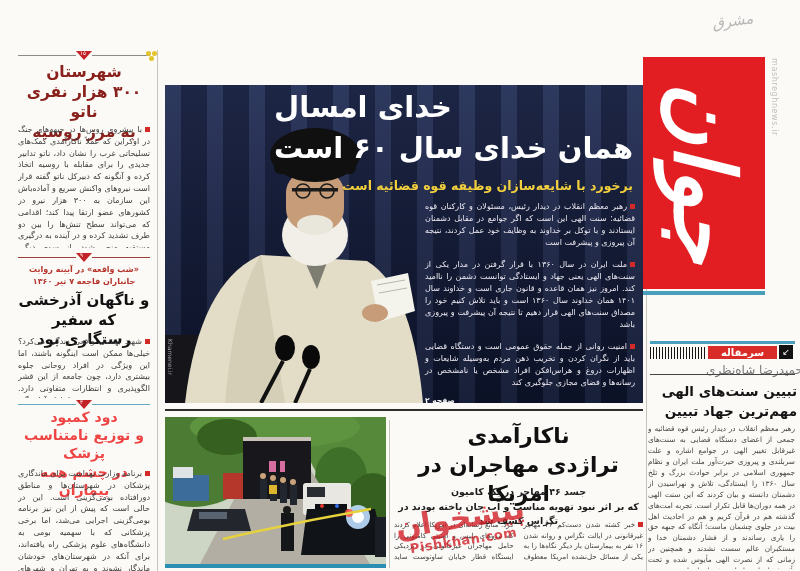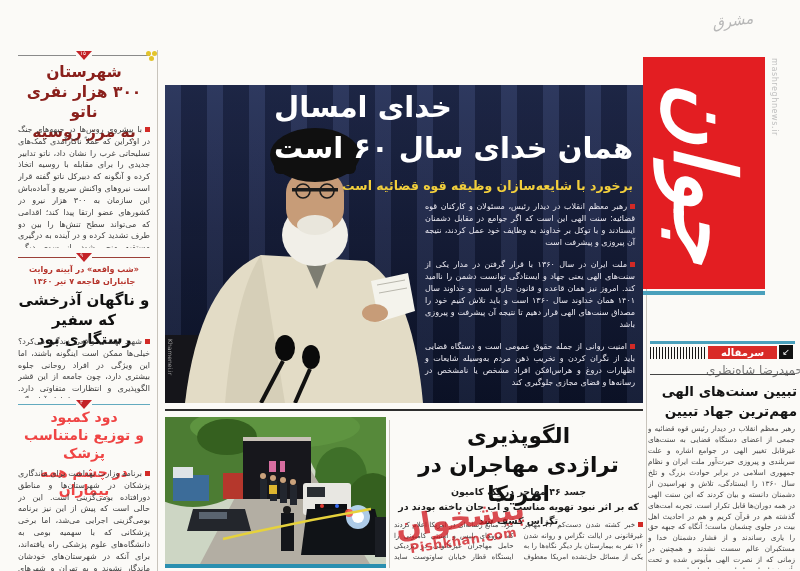--- a/index.html
+++ b/index.html
@@ -195,20 +195,21 @@
     </svg>
     <div id="lead-headline">
       <div>خدای امسال</div>
       <div>همان خدای سال ۶۰ است</div>
     </div>
     <div id="lead-sub">برخورد با شایعه‌سازان وظیفه قوه قضائیه است</div>
     <div id="lead-bullets">
       <div><span class="sq"></span><span>رهبر معظم انقلاب در دیدار رئیس، مسئولان و کارکنان قوه قضائیه: سنت الهی این است که اگر جوامع در مقابل دشمنان ایستادند و با توکل بر خداوند به وظایف خود عمل کردند، نتیجه آن پیروزی و پیشرفت است</span></div>
       <div><span class="sq"></span><span>ملت ایران در سال ۱۳۶۰ با قرار گرفتن در مدار یکی از سنت‌های الهی یعنی جهاد و ایستادگی توانست دشمن را ناامید کند. امروز نیز همان قاعده و قانون جاری است و خداوند سال ۱۴۰۱ همان خداوند سال ۱۳۶۰ است و باید تلاش کنیم خود را مصداق سنت‌های الهی قرار دهیم تا نتیجه آن پیشرفت و پیروزی باشد</span></div>
       <div><span class="sq"></span><span>امنیت روانی از جمله حقوق عمومی است و دستگاه قضایی باید از نگران کردن و تخریب ذهن مردم به‌وسیله شایعات و اظهارات دروغ و هراس‌افکن افراد مشخص یا نامشخص در رسانه‌ها و فضای مجازی جلوگیری کند</span></div>
+      <div id="lead-pageref">صفحه ۲</div>
     </div>
     <div id="photo-credit">Khamenei.ir</div>
   </div>
 
   <div class="abs" id="sep-bottom"></div>
 
   <div class="abs" id="truck">
     <svg viewBox="0 0 221 147" width="221" height="147">
       <rect width="221" height="147" fill="#cdd6c4"></rect>
       <ellipse cx="28" cy="42" rx="62" ry="48" fill="#4c7c33"></ellipse>
@@ -250,21 +251,21 @@
       <rect x="210" y="100" width="11" height="40" fill="#1b1e24"></rect>
       <rect x="116" y="96" width="13" height="38" fill="#14161a"></rect>
       <circle cx="122" cy="93" r="4" fill="#1a1a1a"></circle>
       <path d="M58,122 C110,110 160,100 206,92" stroke="#e6d23c" stroke-width="2.4" fill="none"></path>
     </svg>
   </div>
   <div class="vline" id="b-vline"></div>
 
   <div class="abs" id="bstory">
     <div id="b-title">
-      <div>الگوپذیری</div>
+      <div>ناکارآمدی</div>
       <div>تراژدی مهاجران در امریکا</div>
     </div>
     <div id="b-sub">
       <div>جسد ۴۶ مهاجر در یک کامیون</div>
       <div>که بر اثر نبود تهویه مناسب و آب جان باخته بودند در تگزاس کشف شد</div>
     </div>
     <div id="b-body">
       <span class="sq"></span><span>خبر کشته شدن دست‌کم ۴۶ مهاجر غیرقانونی در ایالت تگزاس و روانه شدن ۱۶ نفر به بیمارستان بار دیگر نگاه‌ها را به یکی از مسائل حل‌نشده امریکا معطوف کرد. منابع رسانه‌ای در امریکا اعلام کردند که نیروهای پلیس و امنیتی کامیونی را حامل مهاجران غیرقانونی در نزدیکی ایستگاه قطار خیابان ساوتوست ساید شهر سن‌آنتونیو در ایالت تگزاس پیدا کردند. کامیون در یک جاده دورافتاده در جنوب غربی سن‌آنتونیو رها شده بود و این مرگبارترین فاجعه در میان هزاران نفری است که در ماه‌های اخیر تلاش کردند از مرز عبور کنند </span>
     </div>
     <div id="b-watermark">

